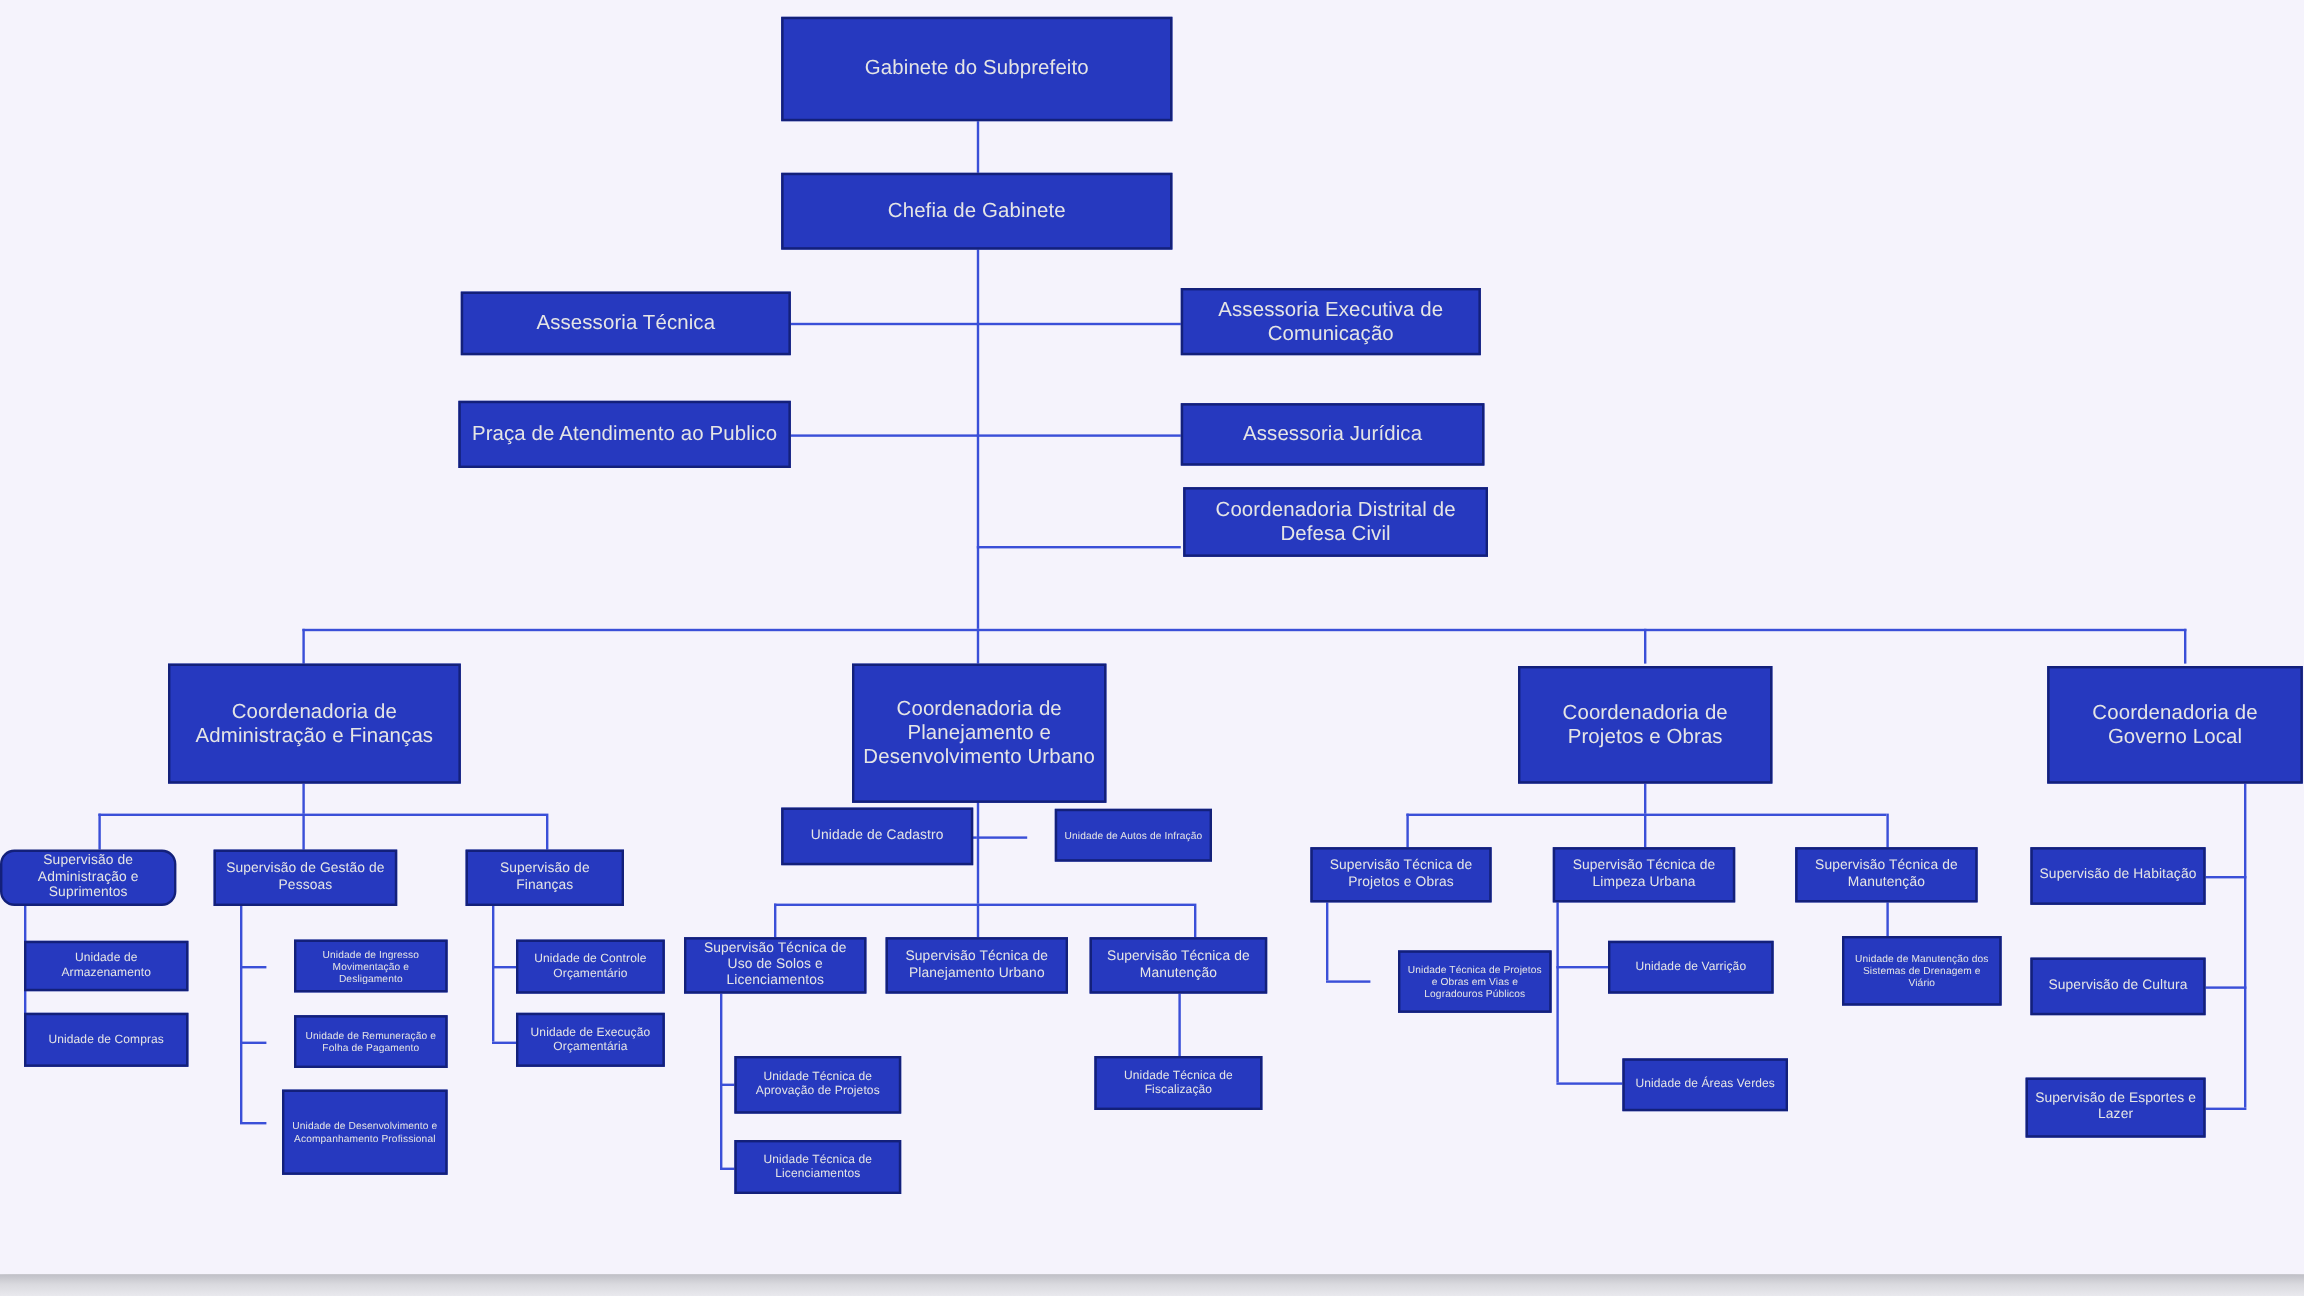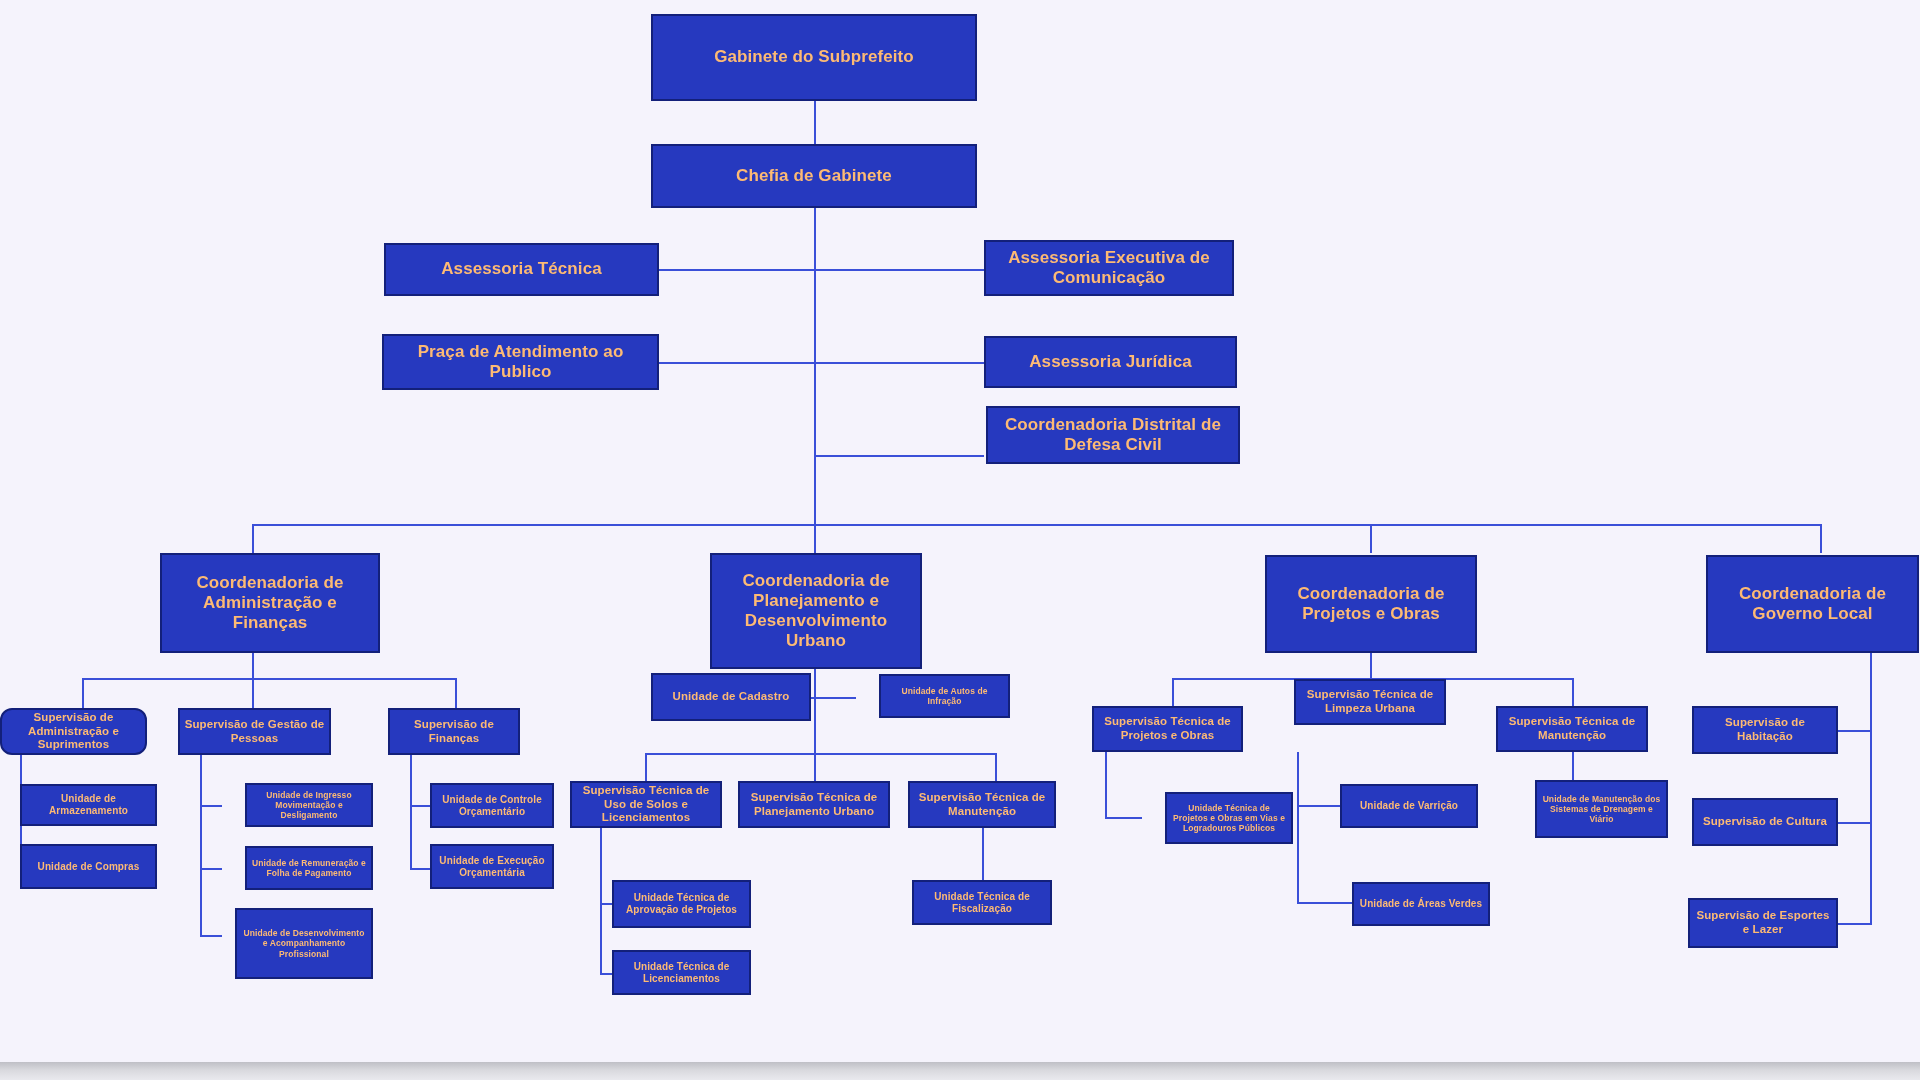--- a/index.html
+++ b/index.html
@@ -21,26 +21,26 @@
     left: 0; top: 1062px;
     width: 1920px; height: 18px;
     background: linear-gradient(to bottom, #bfbfc6 0%, #d9d9de 45%, #e9e9ee 100%);
   }
   
   .box {
     position: absolute;
     box-sizing: border-box;
     background: #2639bf;
     border: 2px solid #13207a;
-    color: #fdba74;
+    color: #e5e5e5;
     display: flex;
     align-items: center;
     justify-content: center;
     text-align: center;
-    font-weight: bold;
+    font-weight: normal;
     line-height: 1.18;
     padding: 2px 4px;
     letter-spacing: 0.1px;
     z-index: 5;
     white-space: pre-line;
   }
   .t1 { font-size: 17px; }     
   .t3 { font-size: 11.5px; }   
   .t4 { font-size: 10px; }     
   .t5 { font-size: 8.5px; margin-left: 23px; }    
@@ -133,21 +133,21 @@
   <div class="box t1" style="left:651px; top:14px; width:326px; height:87px;">Gabinete do Subprefeito</div>
   <div class="box t1" style="left:651px; top:144px; width:326px; height:64px;">Chefia de Gabinete</div>
 
   <div class="box t1" style="left:384px; top:243px; width:275px; height:53px;">Assessoria Técnica</div>
   <div class="box t1" style="left:382px; top:334px; width:277px; height:56px;">Praça de Atendimento ao Publico</div>
 
   <div class="box t1" style="left:984px; top:240px; width:250px; height:56px;">Assessoria Executiva de Comunicação</div>
   <div class="box t1" style="left:984px; top:336px; width:253px; height:52px;">Assessoria Jurídica</div>
   <div class="box t1" style="left:986px; top:406px; width:254px; height:58px;">Coordenadoria Distrital de Defesa Civil</div>
 
-  <div class="box t1" style="left:160px; top:553px; width:220px; height:100px;">Coordenadoria de Administração e Finanças</div>
+  <div class="box t1" style="left:140px; top:553px; width:244px; height:100px;">Coordenadoria de Administração e Finanças</div>
   <div class="box t1" style="left:710px; top:553px; width:212px; height:116px;">Coordenadoria de Planejamento e Desenvolvimento Urbano</div>
   <div class="box t1" style="left:1706px; top:555px; width:213px; height:98px;">Coordenadoria de Governo Local</div>
   <div class="box t1" style="left:1265px; top:555px; width:212px; height:98px;">Coordenadoria de Projetos e Obras</div>
 
   <div class="box t3" style="left:0px; top:708px; width:147px; height:47px;border-radius:12px;">Supervisão de Administração e Suprimentos</div>
   <div class="box t3" style="left:178px; top:708px; width:153px; height:47px;">Supervisão de Gestão de Pessoas</div>
   <div class="box t3" style="left:388px; top:708px; width:132px; height:47px;">Supervisão de Finanças</div>
 
   <div class="box t4" style="left:20px; top:784px; width:137px; height:42px;">Unidade de Armazenamento</div>
   <div class="box t4" style="left:20px; top:844px; width:137px; height:45px;">Unidade de Compras</div>
@@ -164,21 +164,21 @@
 
   <div class="box t3" style="left:570px; top:781px; width:152px; height:47px;">Supervisão Técnica de Uso de Solos e Licenciamentos</div>
   <div class="box t3" style="left:738px; top:781px; width:152px; height:47px;">Supervisão Técnica de Planejamento Urbano</div>
   <div class="box t3" style="left:908px; top:781px; width:148px; height:47px;">Supervisão Técnica de Manutenção</div>
 
   <div class="box t4" style="left:612px; top:880px; width:139px; height:48px;">Unidade Técnica de Aprovação de Projetos</div>
   <div class="box t4" style="left:612px; top:950px; width:139px; height:45px;">Unidade Técnica de Licenciamentos</div>
   <div class="box t4" style="left:912px; top:880px; width:140px; height:45px;">Unidade Técnica de Fiscalização</div>
 
   <div class="box t3" style="left:1092px; top:706px; width:151px; height:46px;">Supervisão Técnica de Projetos e Obras</div>
-  <div class="box t3" style="left:1294px; top:679px; width:152px; height:46px;">Supervisão Técnica de Limpeza Urbana</div>
+  <div class="box t3" style="left:1294px; top:706px; width:152px; height:46px;">Supervisão Técnica de Limpeza Urbana</div>
   <div class="box t3" style="left:1496px; top:706px; width:152px; height:46px;">Supervisão Técnica de Manutenção</div>
 
   <div class="box t5" style="left:1142px; top:792px; width:128px; height:52px;">Unidade Técnica de Projetos e Obras  em Vias e Logradouros Públicos</div>
   <div class="box t4" style="left:1340px; top:784px; width:138px; height:44px;">Unidade de Varrição</div>
   <div class="box t4" style="left:1352px; top:882px; width:138px; height:44px;">Unidade de Áreas Verdes</div>
   <div class="box t5" style="left:1512px; top:780px; width:133px; height:58px;">Unidade de Manutenção dos Sistemas de Drenagem e Viário</div>
 
   <div class="box t3" style="left:1692px; top:706px; width:146px; height:48px;">Supervisão de Habitação</div>
   <div class="box t3" style="left:1692px; top:798px; width:146px; height:48px;">Supervisão de Cultura</div>
   <div class="box t3" style="left:1688px; top:898px; width:150px; height:50px;">Supervisão de Esportes e Lazer</div>

